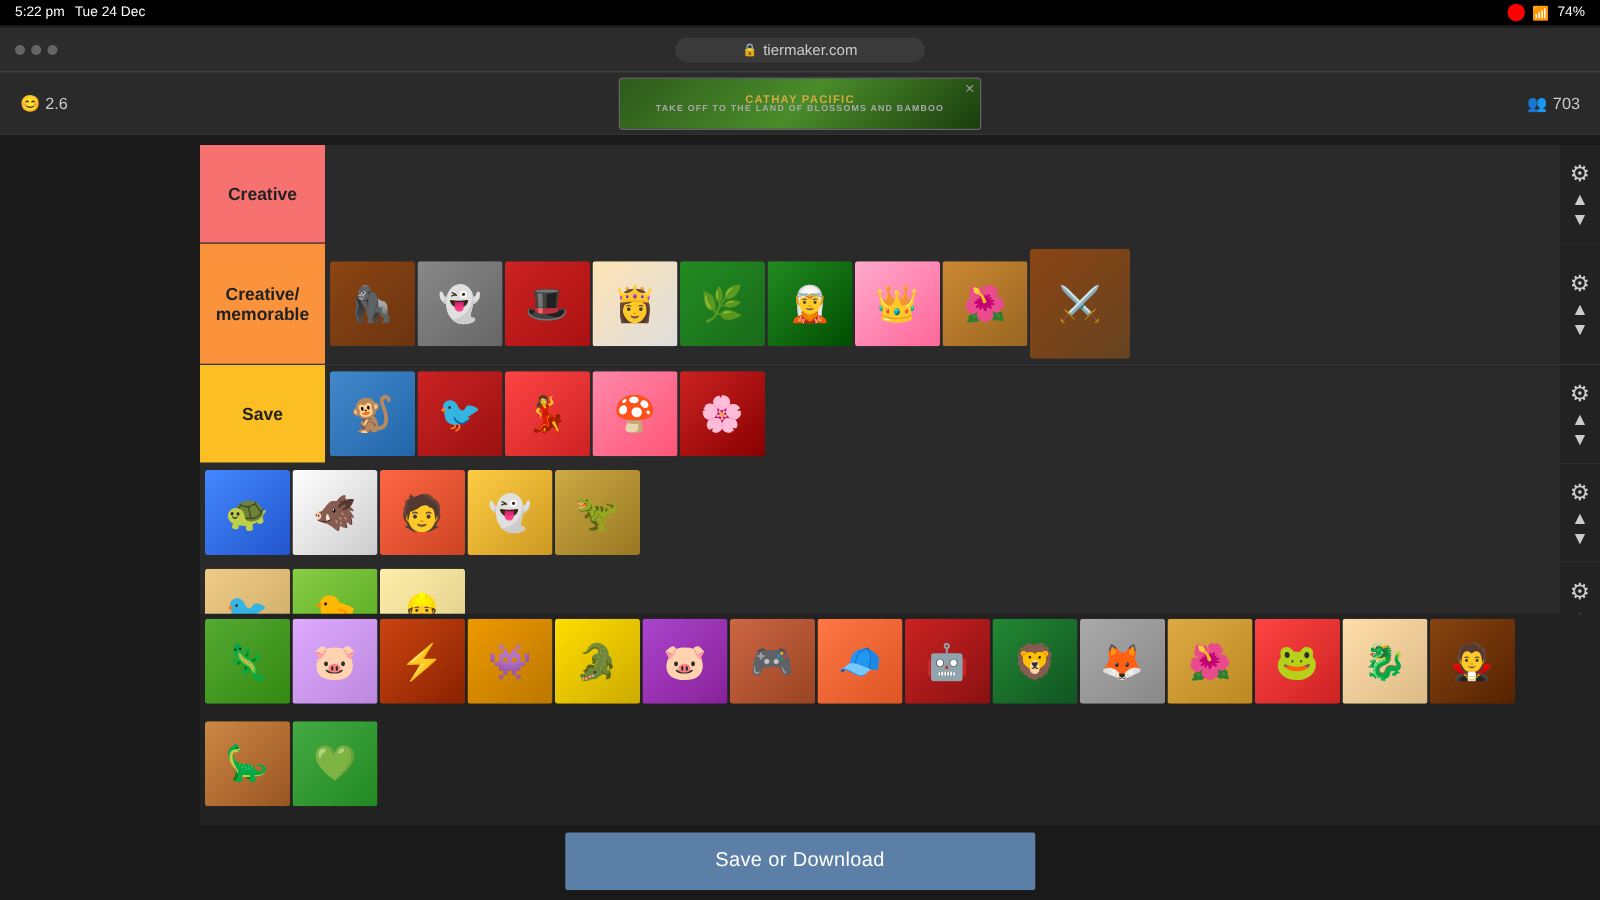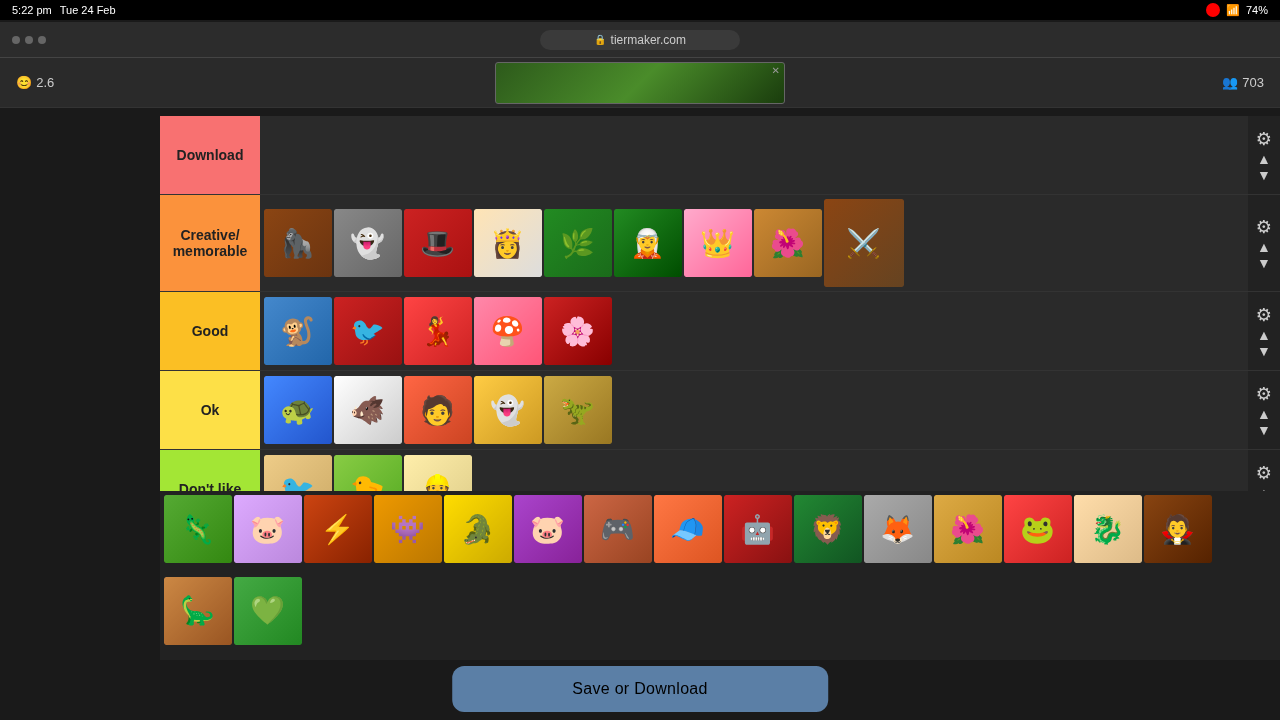--- a/index.html
+++ b/index.html
@@ -207,23 +207,23 @@
     
     .save-btn-wrap {
       position: absolute;
       bottom: 8px;
       left: 50%;
       transform: translateX(-50%);
       z-index: 50;
     }
     .save-btn {
       background: #5b7fa6;
-      color: #000000;
+      color: #ffffff;
       border: none;
-      border-radius: 12px;
+      border-radius: 2px;
       padding: 14px 120px;
       font-size: 16px;
       font-weight: 500;
       cursor: pointer;
       letter-spacing: 0.3px;
     }
 
     
     .tier-favourite { background-color: #f87171; }
     .tier-creative  { background-color: #fb923c; justify-content: center; }
@@ -280,21 +280,21 @@
       bottom: 0;
       background: #1a1a1a;
     }
   </style>
 </head>
 <body>
 
 <div class="status-bar">
   <div class="status-left">
     <span>5:22 pm</span>
-    <span>Tue 24 Feb</span>
+    <span>Tue 24 Dec</span>
   </div>
   <div class="status-right">
     <span class="record-btn"></span>
     <span>📶</span>
     <span>74%</span>
   </div>
 </div>
 
 <div class="browser-chrome">
   <div class="browser-dots">
@@ -309,35 +309,39 @@
 </div>
 
 <div class="main-content">
 
   <div class="ad-banner">
     <div class="ad-left-stat">
       <span>😊</span>
       <span>2.6</span>
     </div>
     <div class="ad-content">
+      <div class="ad-text-overlay">
+        <div>CATHAY PACIFIC</div>
+        <div style="font-size:7px; color:#aaa;">TAKE OFF TO THE LAND OF BLOSSOMS AND BAMBOO</div>
+      </div>
       <span class="ad-close">✕</span>
     </div>
     <div class="ad-right-stat">
       <span>👥</span>
       <span>703</span>
     </div>
   </div>
 
   <div class="left-sidebar"></div>
 
   <div style="position:absolute; top:58px; left:160px; right:0; bottom:120px; overflow-y:auto;">
 
     <div class="tier-row">
       <div class="tier-label tier-favourite">
-        <span>Download</span>
+        <span>Creative</span>
       </div>
       <div class="tier-items">
       </div>
       <div class="tier-controls">
         <span class="gear-btn">⚙</span>
         <span class="ctrl-btn">▲</span>
         <span class="ctrl-btn">▼</span>
       </div>
     </div>
 
@@ -376,21 +380,21 @@
       </div>
       <div class="tier-controls">
         <span class="gear-btn">⚙</span>
         <span class="ctrl-btn">▲</span>
         <span class="ctrl-btn">▼</span>
       </div>
     </div>
 
     <div class="tier-row">
       <div class="tier-label tier-good">
-        <span>Good</span>
+        <span>Save</span>
       </div>
       <div class="tier-items">
         <div class="char-tile">
             <div class="char-tile-inner c10">🐒</div>
           </div>
         <div class="char-tile">
             <div class="char-tile-inner c11">🐦</div>
           </div>
         <div class="char-tile">
             <div class="char-tile-inner c12">💃</div>
@@ -403,23 +407,20 @@
           </div>
       </div>
       <div class="tier-controls">
         <span class="gear-btn">⚙</span>
         <span class="ctrl-btn">▲</span>
         <span class="ctrl-btn">▼</span>
       </div>
     </div>
 
     <div class="tier-row">
-      <div class="tier-label tier-ok">
-        <span>Ok</span>
-      </div>
       <div class="tier-items">
         <div class="char-tile">
             <div class="char-tile-inner c15">🐢</div>
           </div>
         <div class="char-tile">
             <div class="char-tile-inner c16">🐗</div>
           </div>
         <div class="char-tile">
             <div class="char-tile-inner c17">🧑</div>
           </div>
@@ -431,23 +432,20 @@
           </div>
       </div>
       <div class="tier-controls">
         <span class="gear-btn">⚙</span>
         <span class="ctrl-btn">▲</span>
         <span class="ctrl-btn">▼</span>
       </div>
     </div>
 
     <div class="tier-row">
-      <div class="tier-label tier-dontlike">
-        <span>Don't like</span>
-      </div>
       <div class="tier-items">
         <div class="char-tile">
             <div class="char-tile-inner c20">🐦</div>
           </div>
         <div class="char-tile">
             <div class="char-tile-inner c21">🐤</div>
           </div>
         <div class="char-tile">
             <div class="char-tile-inner c22">👷</div>
           </div>

